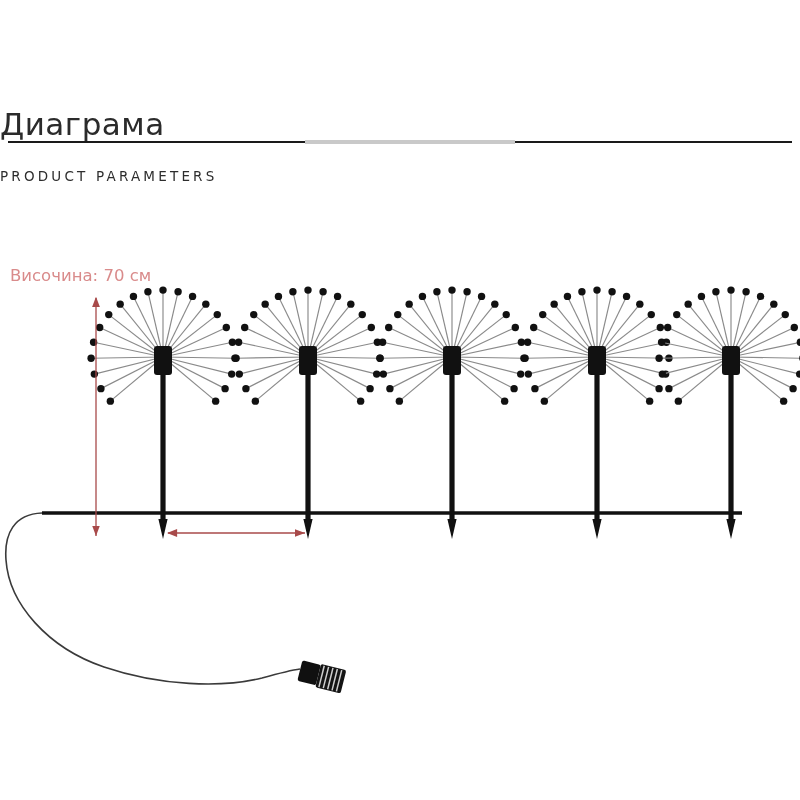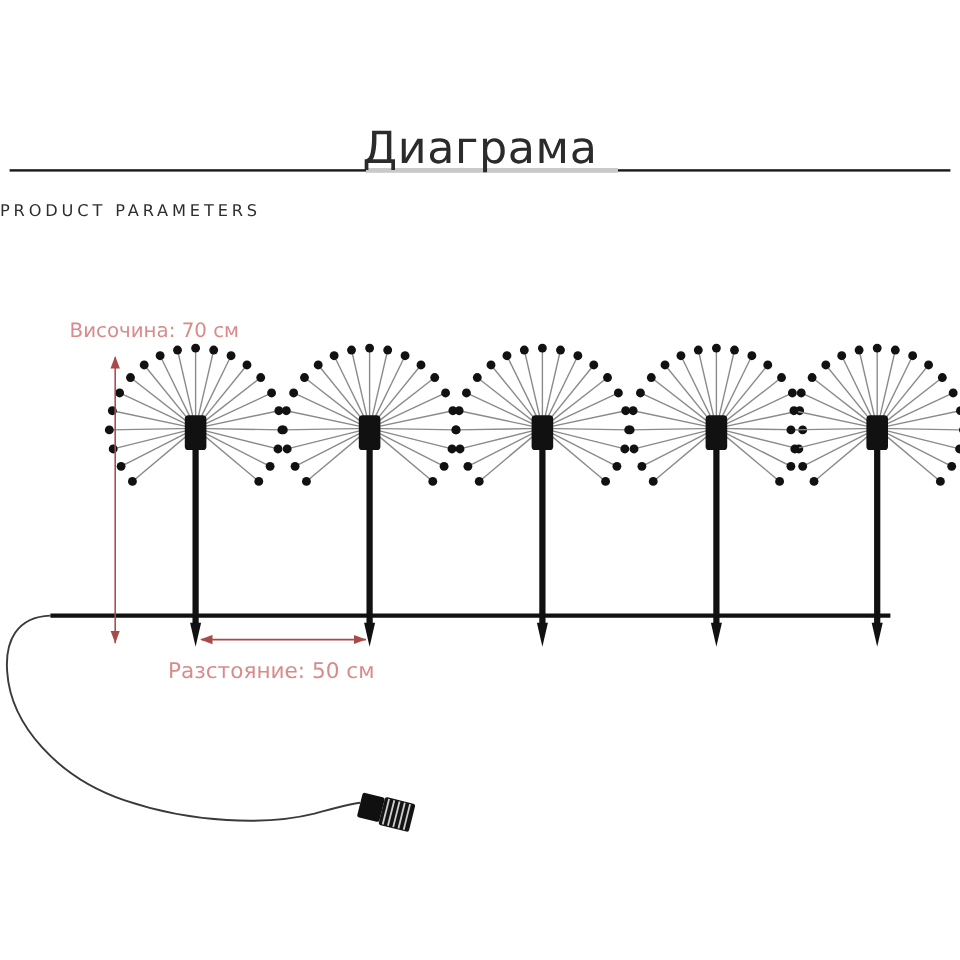--- a/index.html
+++ b/index.html
@@ -44,22 +44,21 @@
     top: 36px;
     width: 210px;
     height: 4px;
     background: #c9c9c9;
   }
   .page-title {
     position: absolute;
     left: 0;
     top: 0;
     width: 800px;
-    text-align: center;
-    font-size: 37px;
+    font-size: 31px;
     line-height: 40px;
     color: #2b2b2b;
     letter-spacing: 0.5px;
     font-weight: 400;
     white-space: nowrap;
   }
   .page-subtitle {
     position: absolute;
     left: 0;
     top: 62px;
@@ -409,16 +408,15 @@
         </g>
       </g>
     </g>
 
     <g id="dimension-group">
       <line id="height-arrow" x1="96" y1="298" x2="96" y2="536" stroke="#a84a4a" stroke-width="1.3" marker-start="url(#arrow-red-start)" marker-end="url(#arrow-red-end)"></line>
       <line id="spacing-arrow" x1="168" y1="533" x2="305" y2="533" stroke="#a84a4a" stroke-width="1.3" marker-start="url(#arrow-red-start)" marker-end="url(#arrow-red-end)"></line>
     </g>
   </svg>
 
-  <div class="dim-label height-label" style="color: rgb(217, 139, 139); margin-left: 48px;">Височина: 70 см</div>
-  <div class="dim-label spacing-label" style="color: rgb(217, 139, 139);">Разстояние: 50 см</div>
+  <div class="dim-label height-label" style="color: rgb(217, 139, 139);">Височина: 70 см</div>
 
 </div>
 
 </body></html>

